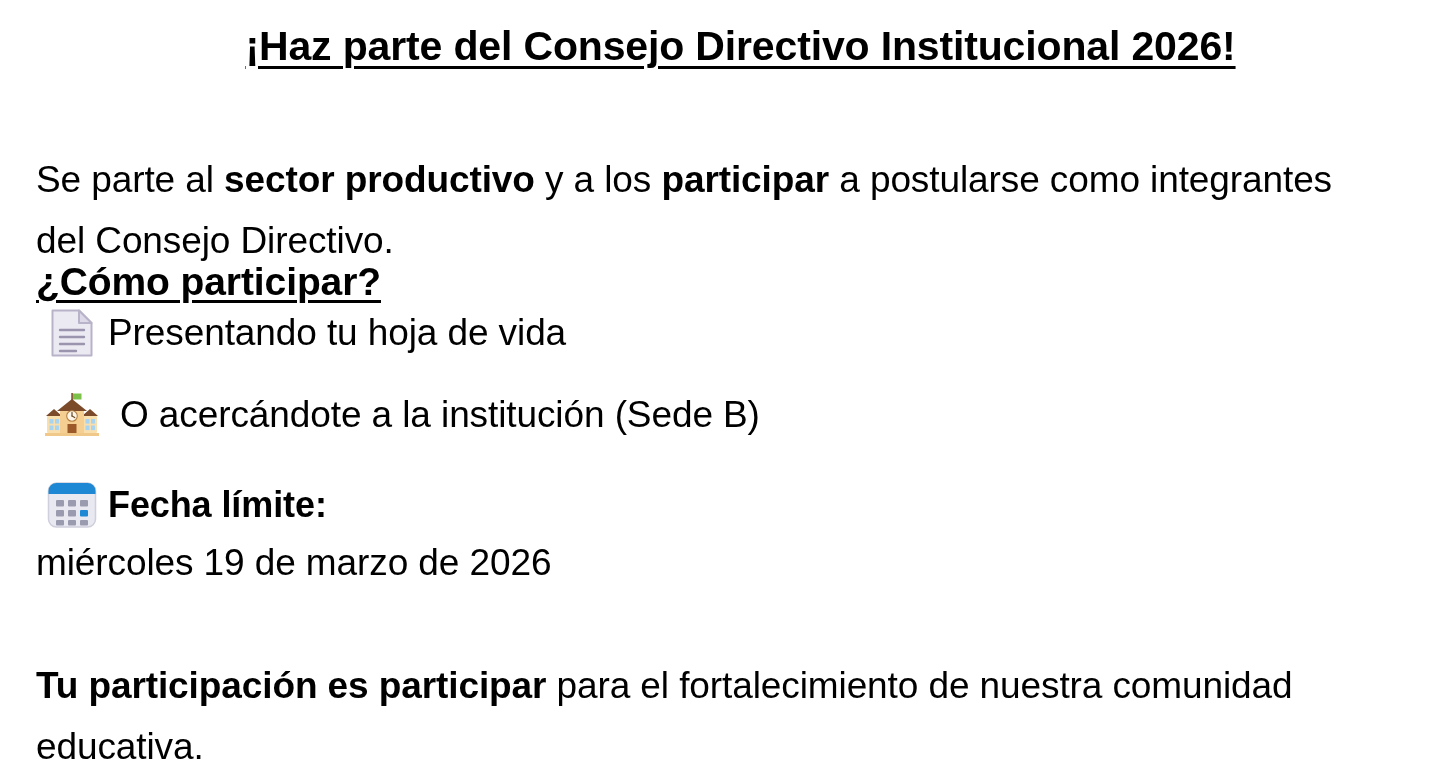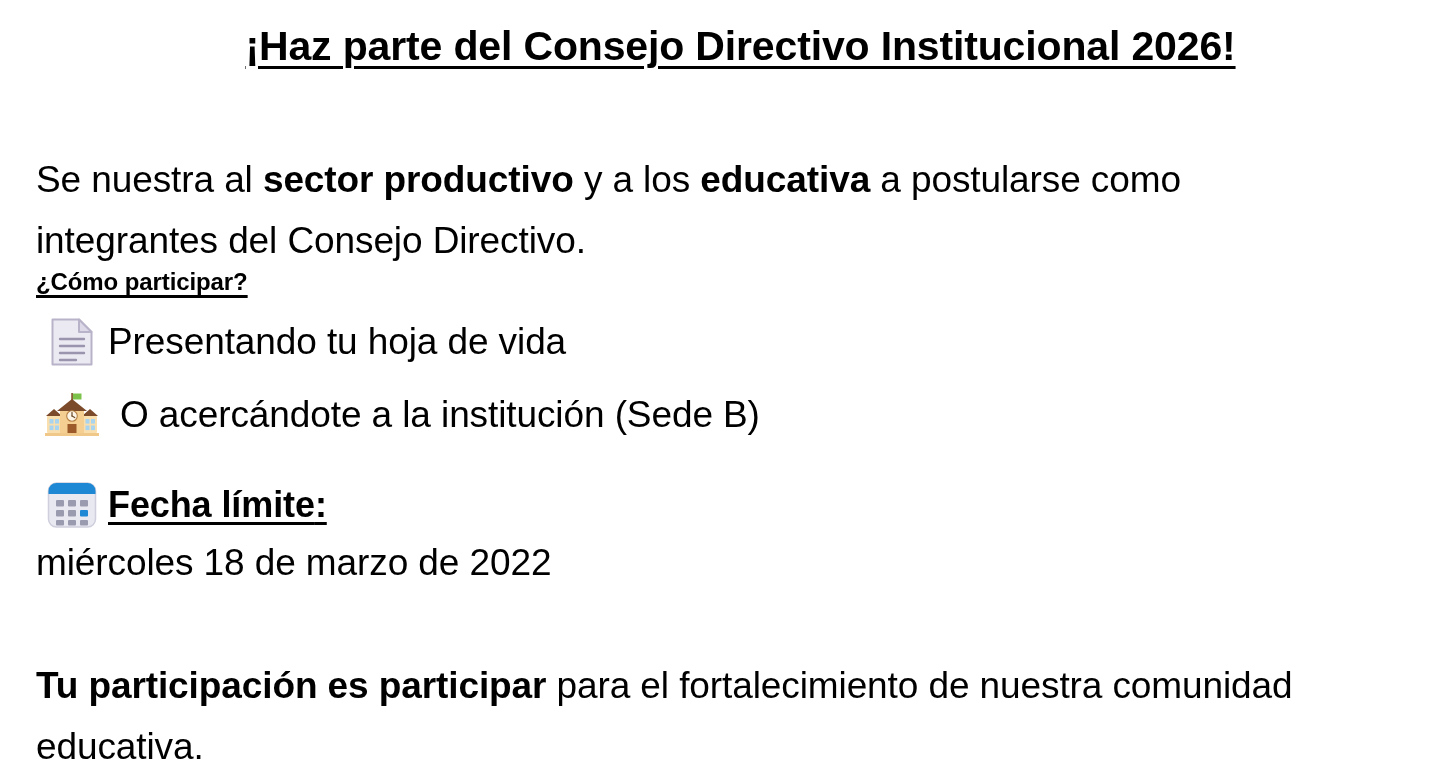--- a/index.html
+++ b/index.html
@@ -59,40 +59,40 @@
   .body-block b { font-weight: bold; margin-top: 24px; }
 
   #intro-paragraph { top: 112px; }
   #closing-paragraph { top: 618px; }
 
   
   .section-heading {
     position: absolute;
     left: 36px;
     top: 258px;
-    font-size: 24px;
+    font-size: 39px;
     line-height: 48px;
     font-weight: bold;
     letter-spacing: -0.1px;
   }
   .section-heading .u {
     text-decoration: underline;
     text-decoration-thickness: 3px;
     text-underline-offset: 5px;
   }
 
   
   .icon-line {
     position: absolute;
     left: 36px;
     display: flex;
     align-items: center;
     width: 1330px;
   }
-  #list-item-hoja { top: 314px; }
+  #list-item-hoja { top: 305px; }
   #list-item-sede { top: 387px; gap: 12px; }
   #deadline-line  { top: 477px; }
 
   .icon-slot {
     width: 72px;
     min-width: 72px;
     height: 56px;
     display: flex;
     align-items: center;
     justify-content: center;
@@ -102,21 +102,20 @@
     font-size: 37px;
     line-height: 54px;
     letter-spacing: -0.1px;
     white-space: nowrap;
   }
   .icon-line .line-text.heading-text {
     font-weight: bold;
     font-size: 36px;
   }
   .icon-line .line-text .u {
-    text-decoration: underline;
     text-decoration-thickness: 3px;
     text-underline-offset: 5px;
   }
 
   
   .date-line {
     position: absolute;
     left: 36px;
     top: 535px;
     font-size: 37px;
@@ -134,21 +133,21 @@
 </head>
 <body>
 
 <div class="page">
 
   <h1 class="doc-title">
     <span class="u">¡Haz parte del Consejo Directivo Institucional 2026!</span>
   </h1>
 
   <p class="body-block" id="intro-paragraph">
-    <span>Se nuestra al </span><b>sector productivo</b><span> y a los </span><b>educativa</b><span> a postularse como integrantes del Consejo Directivo.</span>
+    <span>Se parte al </span><b>sector productivo</b><span> y a los </span><b>participar</b><span> a postularse como integrantes del Consejo Directivo.</span>
   </p>
 
   <div class="section-heading">
     <span class="u">¿Cómo participar?</span>
   </div>
 
   <div class="icon-line" id="list-item-hoja">
     <span class="icon-slot">
       <svg class="emoji emoji-doc" viewBox="0 0 44 50" xmlns="http://www.w3.org/2000/svg">
         <path d="M2.5 2.5 H29 L41.5 15 V47.5 H2.5 Z" fill="#ebe9f2" stroke="#b9b3ca" stroke-width="2" stroke-linejoin="round"></path>
@@ -215,19 +214,19 @@
           <rect x="9" y="39" width="8" height="5.5" rx="1"></rect>
           <rect x="21" y="39" width="8" height="5.5" rx="1"></rect>
           <rect x="33" y="39" width="8" height="5.5" rx="1"></rect>
         </g>
         <rect x="33" y="29" width="8" height="6.5" rx="1" fill="#1e88d4"></rect>
       </svg>
     </span>
     <span class="line-text heading-text"><span class="u">Fecha límite</span><span class="u">:</span></span>
   </div>
 
-  <div class="date-line">miércoles 18 de marzo de 2022</div>
+  <div class="date-line">miércoles 19 de marzo de 2026</div>
 
   <p class="body-block" id="closing-paragraph">
     <b>Tu participación es participar</b><span> para el fortalecimiento de nuestra comunidad educativa.</span>
   </p>
 
 </div>
 
 </body></html>

